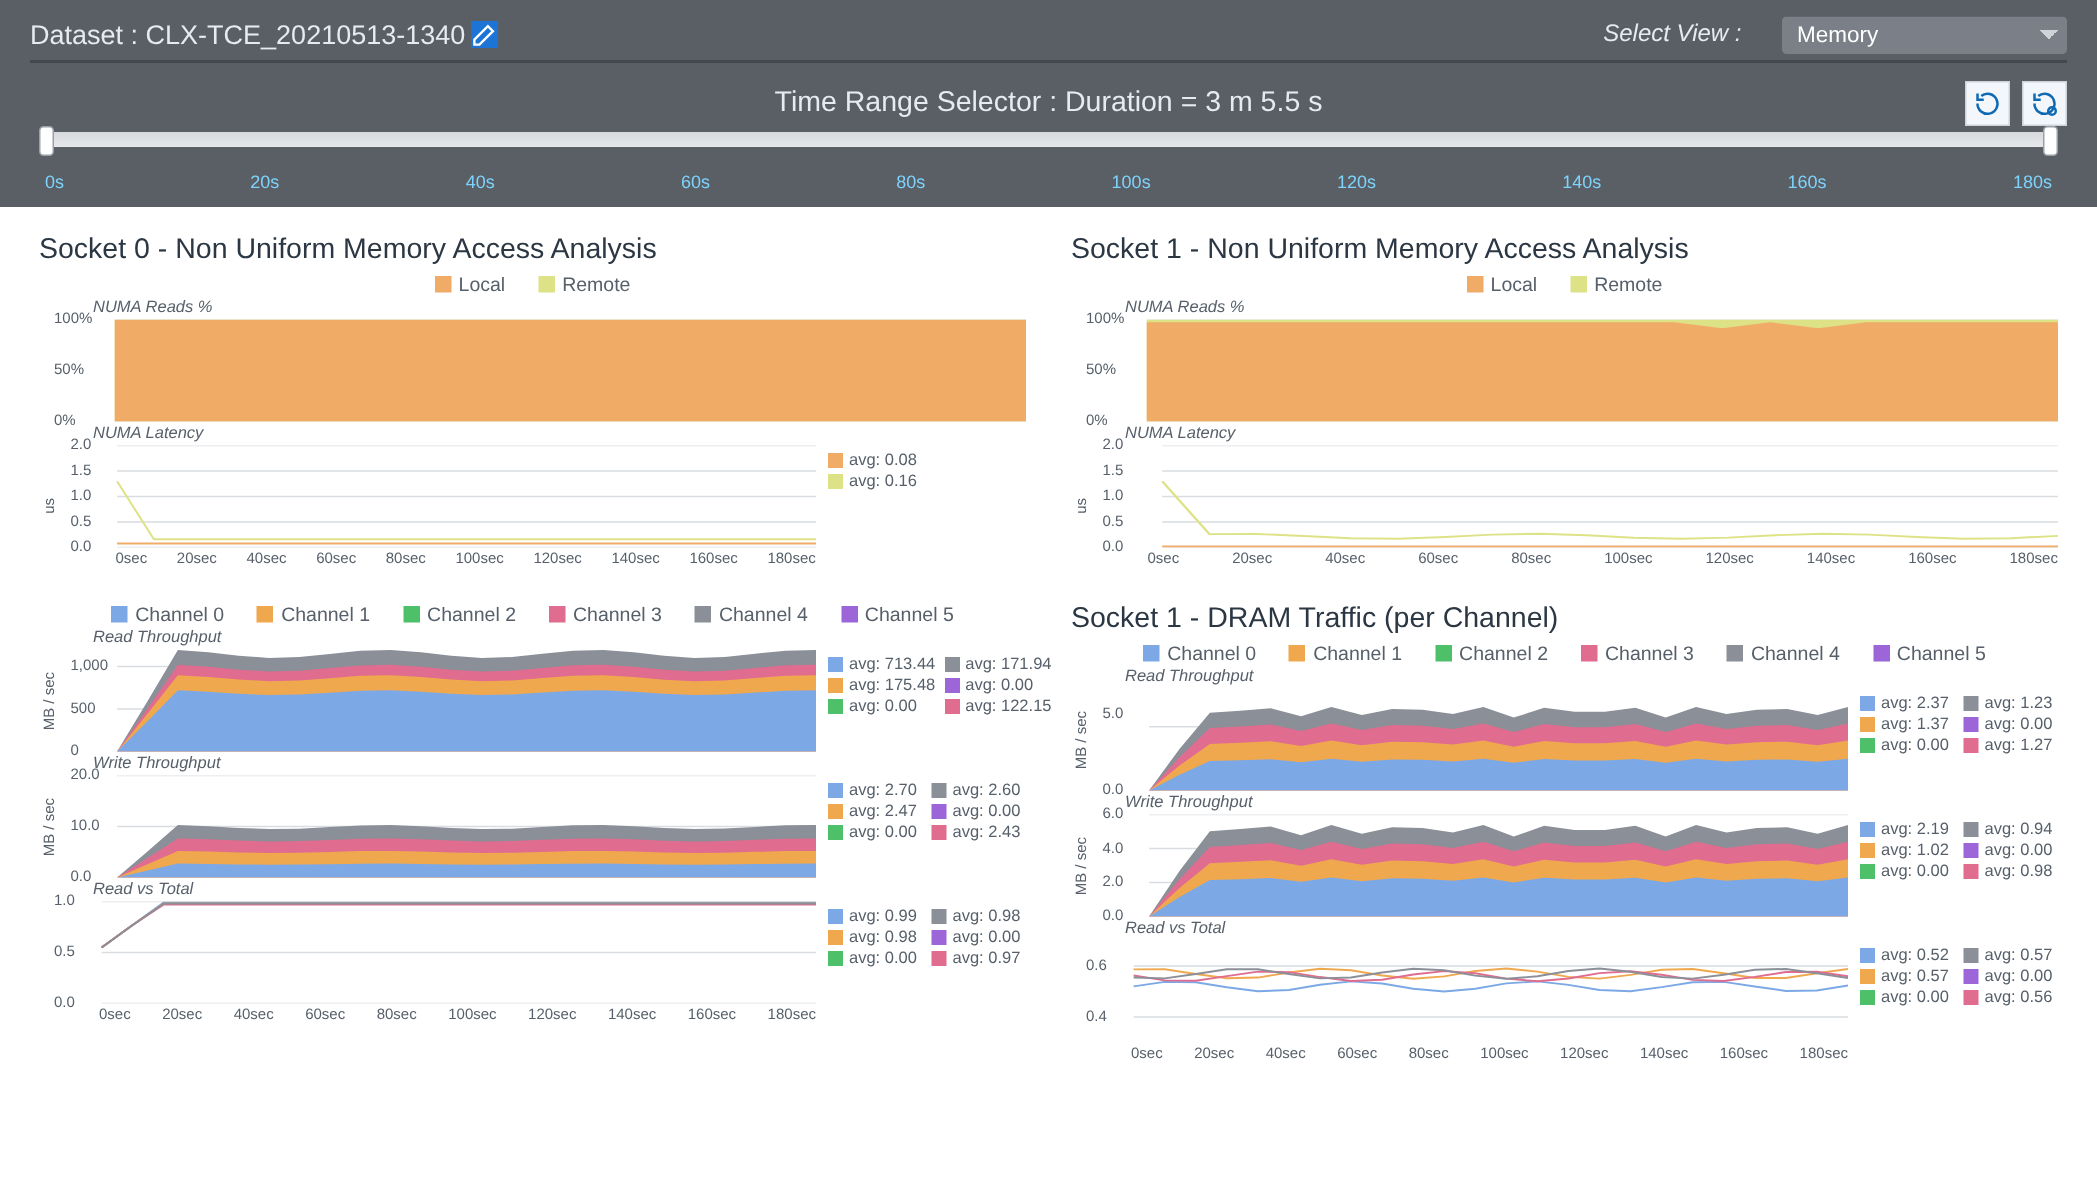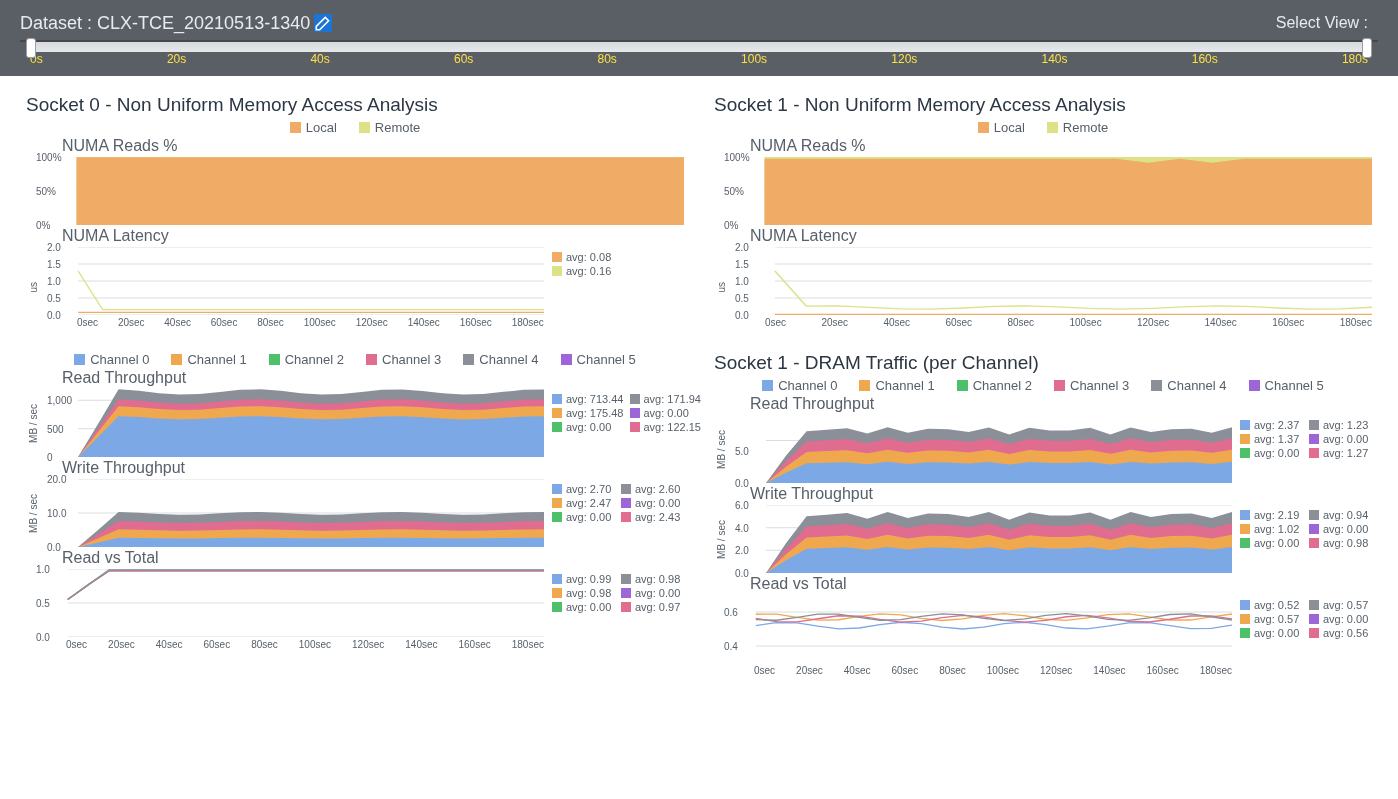--- a/index.html
+++ b/index.html
@@ -19,45 +19,45 @@
     --purple:#9c65d8;
   }
   *{box-sizing:border-box;font-family:"Segoe UI",Arial,sans-serif;}
   body{margin:0;background:var(--page-bg);}
   
   .hdr{background:var(--hdr-bg);color:#e7eaee;padding:6px 20px 0 20px;}
   .hdr-row1{display:flex;align-items:center;height:34px;}
   .ds-label{font-size:18px;}
   .ds-edit{display:inline-flex;width:18px;height:18px;background:#1c74d6;margin-left:4px;align-items:center;justify-content:center;font-size:11px;color:#fff;}
   .spacer{flex:1;}
-  .view-label{font-size:16px;margin-right:10px;}
+  .view-label{font-size:16px;margin-right:27px;font-style:italic;}
   .view-select{background:#7b8088;color:#fff;border:none;font-size:15px;padding:4px 28px 4px 10px;border-radius:3px;appearance:none;-webkit-appearance:none;min-width:190px;cursor:pointer;
     background-image:linear-gradient(45deg,transparent 50%,#cfd3d8 50%),linear-gradient(135deg,#cfd3d8 50%,transparent 50%);
     background-position:right 12px center,right 6px center;background-size:6px 6px,6px 6px;background-repeat:no-repeat;}
   .hdr-row2{display:flex;align-items:center;padding:16px 0 8px 0;position:relative;}
   .tr-title{flex:1;text-align:center;font-size:19px;color:#e7eaee;}
   .hdr-icons{position:absolute;right:0;display:flex;gap:8px;}
   .hdr-icons .ibtn{width:30px;height:30px;background:#f3f6fa;border:1px solid #cfd3d8;display:flex;align-items:center;justify-content:center;cursor:pointer;}
   .hdr-icons svg{width:20px;height:20px;stroke:#0f6ab3;fill:none;stroke-width:2;}
   
   .slider-wrap{padding:0 0 10px 0;}
   .slider-track{height:10px;background:linear-gradient(#d7dadd,#e6e8ea);border-radius:4px;position:relative;margin:0 10px;}
   .slider-handle{position:absolute;top:-4px;width:10px;height:20px;background:#fff;border:1px solid #9aa0a8;border-radius:3px;cursor:grab;}
-  .slider-ticks{display:flex;justify-content:space-between;padding:0 10px 0 10px;color:#fde047;font-size:12px;}
+  .slider-ticks{display:flex;justify-content:space-between;padding:16px 10px 0 10px;color:#7dd3fc;font-size:12px;}
   .hdr-border{height:2px;background:#44484e;}
   
   .content{display:grid;grid-template-columns:1fr 1fr;gap:24px 30px;padding:18px 26px;}
   .section-title{font-size:19px;color:var(--txt);margin:0 0 4px 0;font-weight:400;}
   .legend-row{display:flex;gap:22px;justify-content:center;font-size:13px;color:var(--txt-muted);margin-bottom:2px;flex-wrap:wrap;}
   .lg{display:flex;align-items:center;gap:5px;}
   .sw{width:11px;height:11px;display:inline-block;}
   .subchart{display:flex;align-items:stretch;margin-top:2px;}
   .yaxis-label{font-size:10px;color:var(--txt-muted);writing-mode:vertical-rl;transform:rotate(180deg);align-self:center;padding:0 2px;}
   .plot-col{flex:1;min-width:0;}
-  .sub-title{font-size:16px;color:var(--txt-muted);margin:2px 0 0 36px;}
+  .sub-title{font-size:11px;font-style:italic;color:var(--txt-muted);margin:2px 0 0 36px;}
   .plot{position:relative;height:68px;margin-left:6px;}
   .plot svg{position:absolute;inset:0;width:100%;height:100%;}
   .xaxis{display:flex;justify-content:space-between;font-size:10px;color:var(--txt-muted);margin:2px 0 0 36px;}
   .avg-col{width:140px;font-size:11px;color:var(--txt-muted);padding:4px 0 0 8px;display:grid;grid-template-columns:1fr 1fr;gap:2px 6px;align-content:start;}
   .avg-col.single{grid-template-columns:1fr;}
   .avg{display:flex;align-items:center;gap:4px;white-space:nowrap;}
   .avg .sw{width:10px;height:10px;}
   .yt{position:absolute;left:0;font-size:10px;color:var(--txt-muted);transform:translateY(-50%);}
 </style>
 </head>
@@ -68,22 +68,41 @@
     <span class="ds-label">
       <span>Dataset : </span><span>CLX-TCE_20210513-1340</span>
     </span>
     <span class="ds-edit">
       <svg viewBox="0 0 16 16">
           <path d="M2 11 L10 3 L13 6 L5 14 L2 14 Z" fill="none" stroke="#fff" stroke-width="1.4"></path>
         </svg>
     </span>
     <span class="spacer"></span>
     <span class="view-label">Select View :</span>
+    <select class="view-select">
+      <option>Memory</option>
+    </select>
   </div>
   <div class="hdr-border"></div>
+  <div class="hdr-row2">
+    <div class="tr-title">Time Range Selector : Duration = 3 m 5.5 s</div>
+    <div class="hdr-icons">
+      <div class="ibtn">
+        <svg viewBox="0 0 24 24">
+            <path d="M4 12a8 8 0 1 0 3-6M4 4v5h5"></path>
+          </svg>
+      </div>
+      <div class="ibtn">
+        <svg viewBox="0 0 24 24">
+            <path d="M4 12a8 8 0 1 0 3-6M4 4v5h5"></path>
+            <circle cx="18" cy="18" r="3"></circle>
+          </svg>
+      </div>
+    </div>
+  </div>
   <div class="slider-wrap">
     <div class="slider-track">
       <div class="slider-handle" style="left:-4px"></div>
       <div class="slider-handle" style="right:-4px"></div>
     </div>
     <div class="slider-ticks">
         <span>0s</span>
         <span>20s</span>
         <span>40s</span>
         <span>60s</span>
@@ -387,21 +406,21 @@
           <span class="sw" style="background:#9c65d8"></span>
           <span>Channel 5</span>
         </span>
       </div>
     <div class="sub-title">Read Throughput</div>
     <div class="subchart">
       <div class="yaxis-label">MB / sec</div>
       <div class="plot-col">
           <div class="plot">
             <span class="yt" style="top:68px">0.0</span>
-            <span class="yt" style="top:36px">5.0</span>
+            <span class="yt" style="top:17px">5.0</span>
             <svg viewBox="0 0 480 68" preserveAspectRatio="none">
               <line x1="30" x2="480" y1="68" y2="68" stroke="#d9dde1" stroke-width="1"></line>
               <line x1="30" x2="480" y1="25.5" y2="25.5" stroke="#d9dde1" stroke-width="1"></line>
               <path d="M30 68 L30 68 L49.565217391304344 40.2989655384104 L69.13043478260869 16.162671085788432 L88.69565217391305 14.792132437532295 L108.26086956521739 13.23523475909046 L127.82608695652173 18.55250537477334 L147.3913043478261 12.319589144199647 L166.95652173913044 17.72525342914855 L186.52173913043478 13.677812611954536 L206.08695652173913 14.201658606340175 L225.65217391304347 16.921151055007243 L245.2173913043478 12.413242252231164 L264.7826086956522 19.406711942305634 L284.3478260869565 12.87188935468535 L303.9130434782609 15.451950064935602 L323.4782608695652 15.446324796510858 L343.04347826086956 12.87450511768148 L362.60869565217394 19.399687246806018 L382.17391304347825 12.412099819592108 L401.7391304347826 16.927564551721368 L421.30434782608694 14.197084967984274 L440.8695652173913 13.681779222863156 L460.4347826086956 17.718557663249314 L480 12.319973536038681 L480 68 Z" fill="#8a8f98" stroke="none"></path>
               <path d="M30 68 L30 68 L49.565217391304344 45.75926560055066 L69.13043478260869 26.38060611214744 L88.69565217391305 25.28022171667257 L108.26086956521739 24.03021252292359 L127.82608695652173 28.299367296092058 L147.3913043478261 23.29505474558337 L166.95652173913044 27.635179435902927 L186.52173913043478 24.385551472098122 L206.08695652173913 24.806139361821202 L225.65217391304347 26.989578010510627 L245.2173913043478 23.370247385204834 L264.7826086956522 28.985196607524237 L284.3478260869565 23.73848808765603 L303.9130434782609 25.809979138674258 L323.4782608695652 25.80546269719862 L343.04347826086956 23.740588243523113 L362.60869565217394 28.979556587579836 L382.17391304347825 23.369330143614818 L401.7391304347826 26.99472730835322 L421.30434782608694 24.802467257948912 L440.8695652173913 24.38873620297187 L460.4347826086956 27.62980350847421 L480 23.295363367877215 L480 68 Z" fill="#e06c8f" stroke="none"></path>
               <path d="M30 68 L30 68 L49.565217391304344 51.39713639641906 L69.13043478260869 36.93083170846934 L88.69565217391305 36.109387069931216 L108.26086956521739 35.17624647419845 L127.82608695652173 38.363200336803246 L147.3913043478261 34.627446057581196 L166.95652173913044 37.86737945913711 L186.52173913043478 35.44150948216506 L206.08695652173913 35.75548128008209 L225.65217391304347 37.38543348489216 L245.2173913043478 34.6835778883565 L264.7826086956522 38.875176709010105 L284.3478260869565 34.958472145276154 L303.9130434782609 36.50485468635563 L323.4782608695652 36.50148313124208 L343.04347826086956 34.96003992630268 L362.60869565217394 38.87096639472028 L382.17391304347825 34.682893161101674 L401.7391304347826 37.389277471704794 L421.30434782608694 35.75274002888801 L440.8695652173913 35.44388690601093 L460.4347826086956 37.8633662917552 L480 34.627676446279594 L480 68 Z" fill="#f0a84f" stroke="none"></path>
               <path d="M30 68 L30 68 L49.565217391304344 57.478934026607796 L69.13043478260869 48.31178372969849 L88.69565217391305 47.791242608485824 L108.26086956521739 47.19992089407763 L127.82608695652173 49.21946117599565 L147.3913043478261 46.852151646114294 L166.95652173913044 48.90526452357085 L186.52173913043478 47.36801536704043 L206.08695652173913 47.56697610529267 L225.65217391304347 48.5998602564691 L245.2173913043478 46.88772181695318 L264.7826086956522 49.543895401164164 L284.3478260869565 47.061919514519914 L303.9130434782609 48.04184641889381 L323.4782608695652 48.0397098986748 L343.04347826086956 47.062913001427106 L362.60869565217394 49.54122736777729 L382.17391304347825 46.88728791224892 L401.7391304347826 48.60229615185571 L421.30434782608694 47.565239002263255 L440.8695652173913 47.369521916375916 L460.4347826086956 48.90272142017642 L480 46.85229764109162 L480 68 Z" fill="#7ca9e6" stroke="none"></path>
             </svg>
           </div>
         </div>

